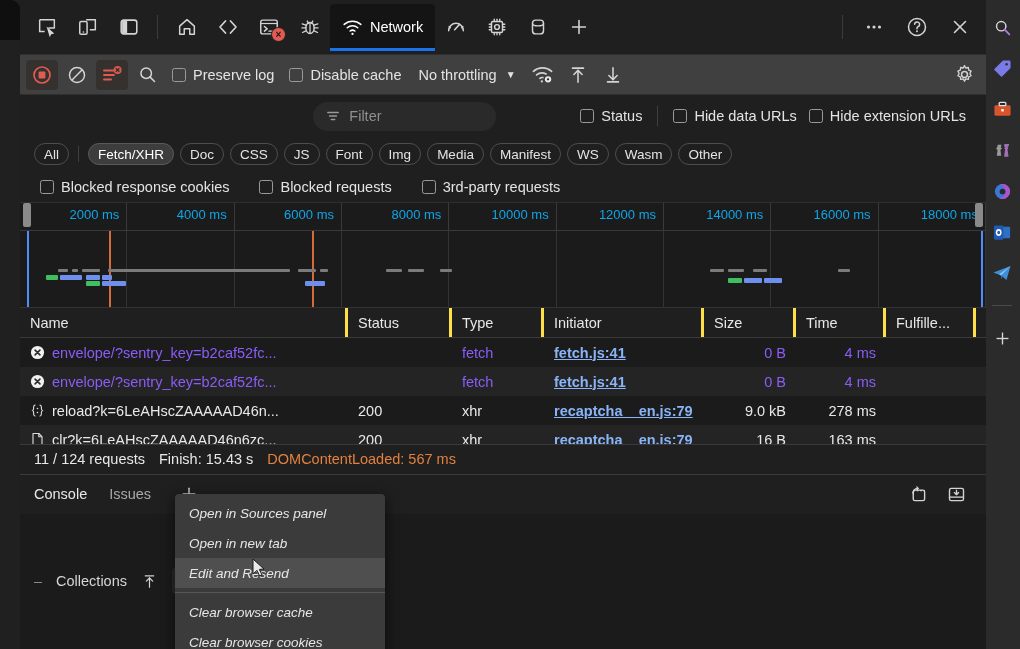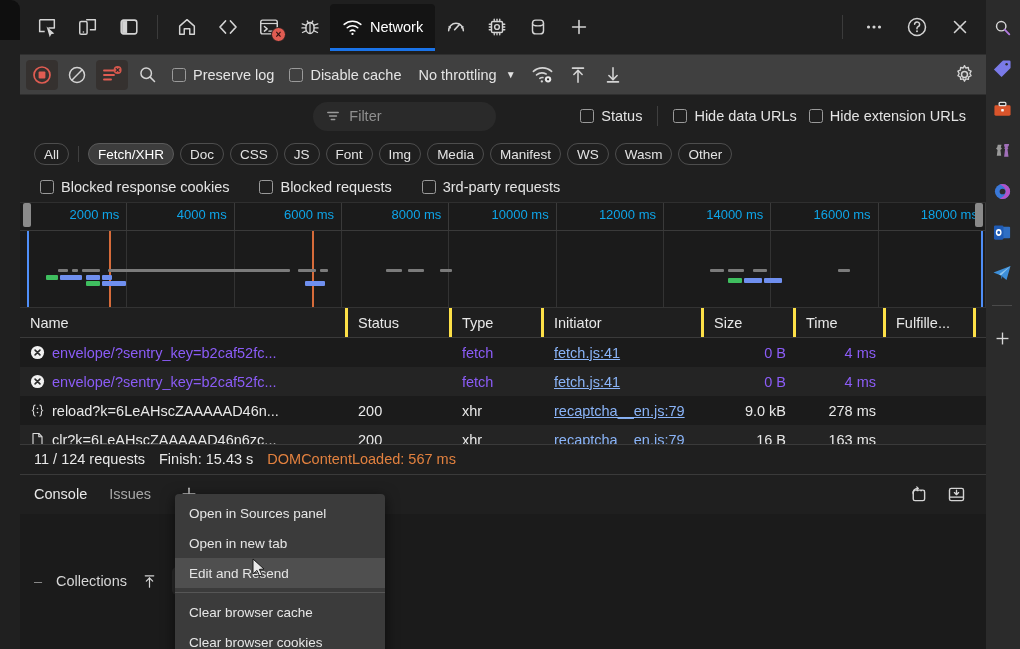--- a/index.html
+++ b/index.html
@@ -182,21 +182,21 @@
   }
   .row.odd { background: #1b1b1b; }
   .row.even { background: #242424; }
   .td {
     padding: 0 10px; height: 100%; display: flex; align-items: center;
     overflow: hidden; white-space: nowrap;
   }
   .td.name { gap: 7px; }
   .td.num { justify-content: flex-end; }
   .err-text { color: #8b5cf6; }
-  .link { color: #8ab4f8; text-decoration: underline; }
+  .link { color: #8ab4f8; text-decoration: underline; font-weight: bold; }
   .ricon {
     width: 15px; height: 15px; flex: none; display: flex;
     align-items: center; justify-content: center;
   }
 
   
   .statusbar {
     height: 30px; background: #1f1f1f; border-top: 1px solid #3a3a3a;
     display: flex; align-items: center; gap: 14px; padding: 0 14px;
     color: #e8e8e8; font-size: 14.5px; white-space: nowrap; overflow: hidden;
@@ -225,21 +225,21 @@
 
   
   .ctxmenu {
     position: absolute; left: 175px; top: 494px; width: 210px;
     background: #3b3b3b; border-radius: 4px;
     box-shadow: 0 3px 14px rgba(0,0,0,.6);
     padding: 4px 0; z-index: 50; overflow: hidden;
   }
   .mi {
     height: 30px; display: flex; align-items: center;
-    padding: 0 14px; color: #e6e6e6; font-size: 13.5px; cursor: pointer;
+    padding: 0 14px; color: #e6e6e6; font-size: 13.5px; cursor: pointer; font-style: italic;
   }
   .mi.hl { background: #4f4f4f; }
   .msep { height: 1px; background: #565656; margin: 4px 0; }
   .cursor-arrow { position: absolute; left: 252px; top: 558px; z-index: 60; pointer-events: none; }
 
   svg { display: block; }
 </style>
 </head>
 <body>
 

